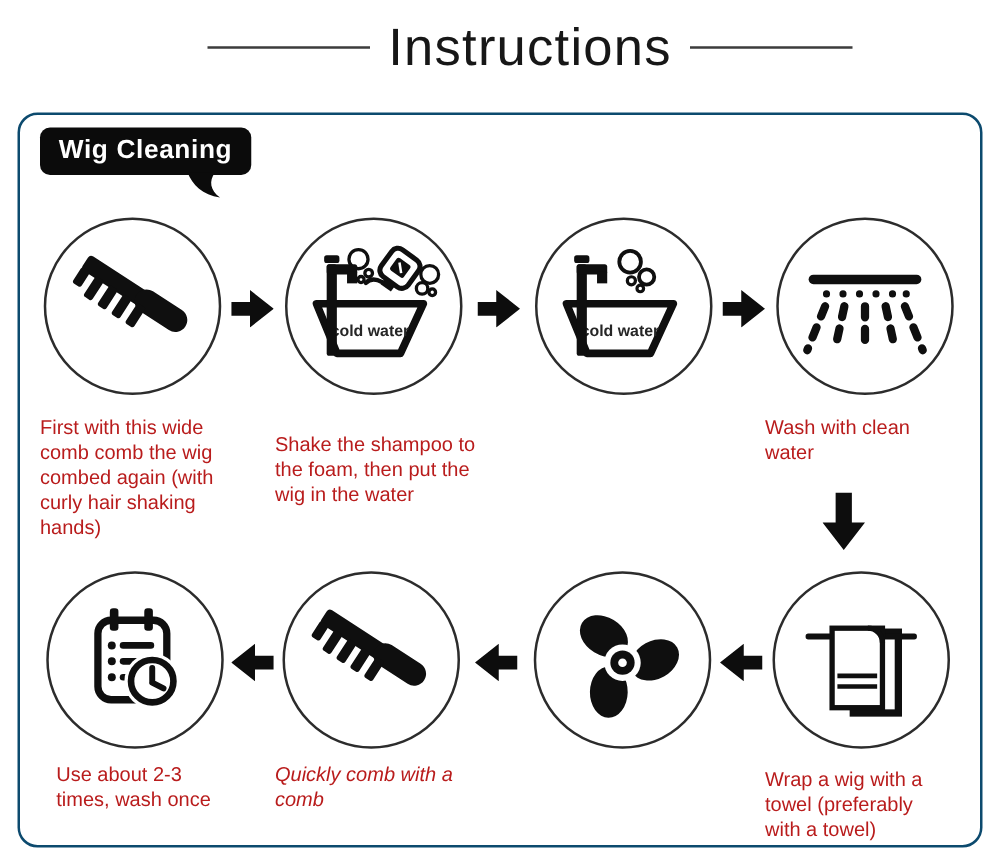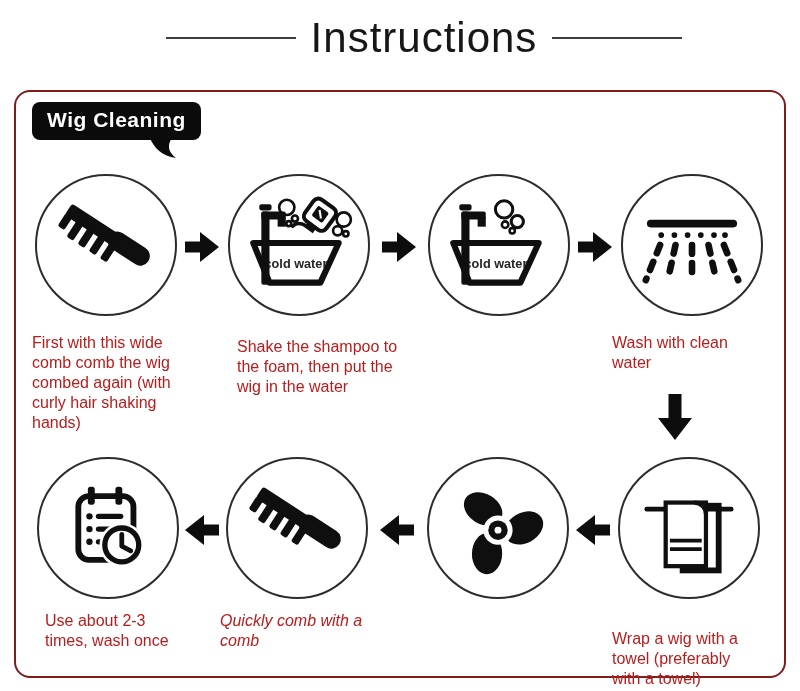--- a/index.html
+++ b/index.html
@@ -8,21 +8,21 @@
   .stage { position:relative; width:800px; height:691px; background:#fff; overflow:hidden; }
 
   
   .title-row { position:absolute; top:10px; left:0; width:100%; height:56px;
                display:flex; align-items:center; justify-content:center; gap:15px;padding-left:48px; }
   .hline { width:130px; height:2px; background:#3c3c3c; }
   .page-title { font-size:42px; font-weight:400; color:#171717; letter-spacing:1px; line-height:1; }
 
   
   .panel { position:absolute; left:14px; top:90px; width:772px; height:588px;
-           border:2px solid #7f1d1d; border-radius:16px; background:#fff; }
+           border:2px solid #0c4a6e; border-radius:16px; background:#fff; }
 
   
   .bubble { position:absolute; left:16px; top:10px; background:#0b0b0b; color:#fff;
             font-size:21px; font-weight:700; padding:6px 15px 8px 15px; border-radius:8px;
             letter-spacing:.5px; }
   .bubble-tail { position:absolute; left:116px; top:100%; margin-top:-2px; }
 
   
   .circle { position:absolute; width:142px; height:142px; border:2px solid #2c2c2c;
             border-radius:50%; background:#fff; display:flex; align-items:center; justify-content:center; }
@@ -41,24 +41,24 @@
   .pos-a2 { left:366px; top:140px; }
   .pos-a3 { left:562px; top:140px; }
   .pos-a4 { left:642px; top:302px; } 
   .pos-a5 { left:560px; top:423px; }
   .pos-a6 { left:364px; top:423px; }
   .pos-a7 { left:169px; top:423px; }
 
   
   .caption { position:absolute; font-size:16px; line-height:20px; color:#b91c1c; }
   .pos-t1 { left:16px;  top:241px; width:156px; }
-  .pos-t2 { left:204px; top:245px; width:168px;margin-left:17px; }
+  .pos-t2 { left:204px; top:255px; width:168px; }
   .pos-t3 { left:404px; top:241px; width:152px; }
   .pos-t4 { left:596px; top:241px; width:132px; }
-  .pos-t5 { left:596px; top:537px; width:142px; }
+  .pos-t5 { left:596px; top:523px; width:142px; }
   .pos-t6 { left:414px; top:519px; width:142px; }
   .pos-t7 { left:204px; top:519px; width:162px;font-style:italic; }
   .pos-t8 { left:29px;  top:519px; width:138px; }
 
   .basin-label { font-family:"Liberation Sans", sans-serif; font-size:12.5px; font-weight:700; fill:#262626; }
 </style>
 </head>
 <body>
 
 <div class="stage">

